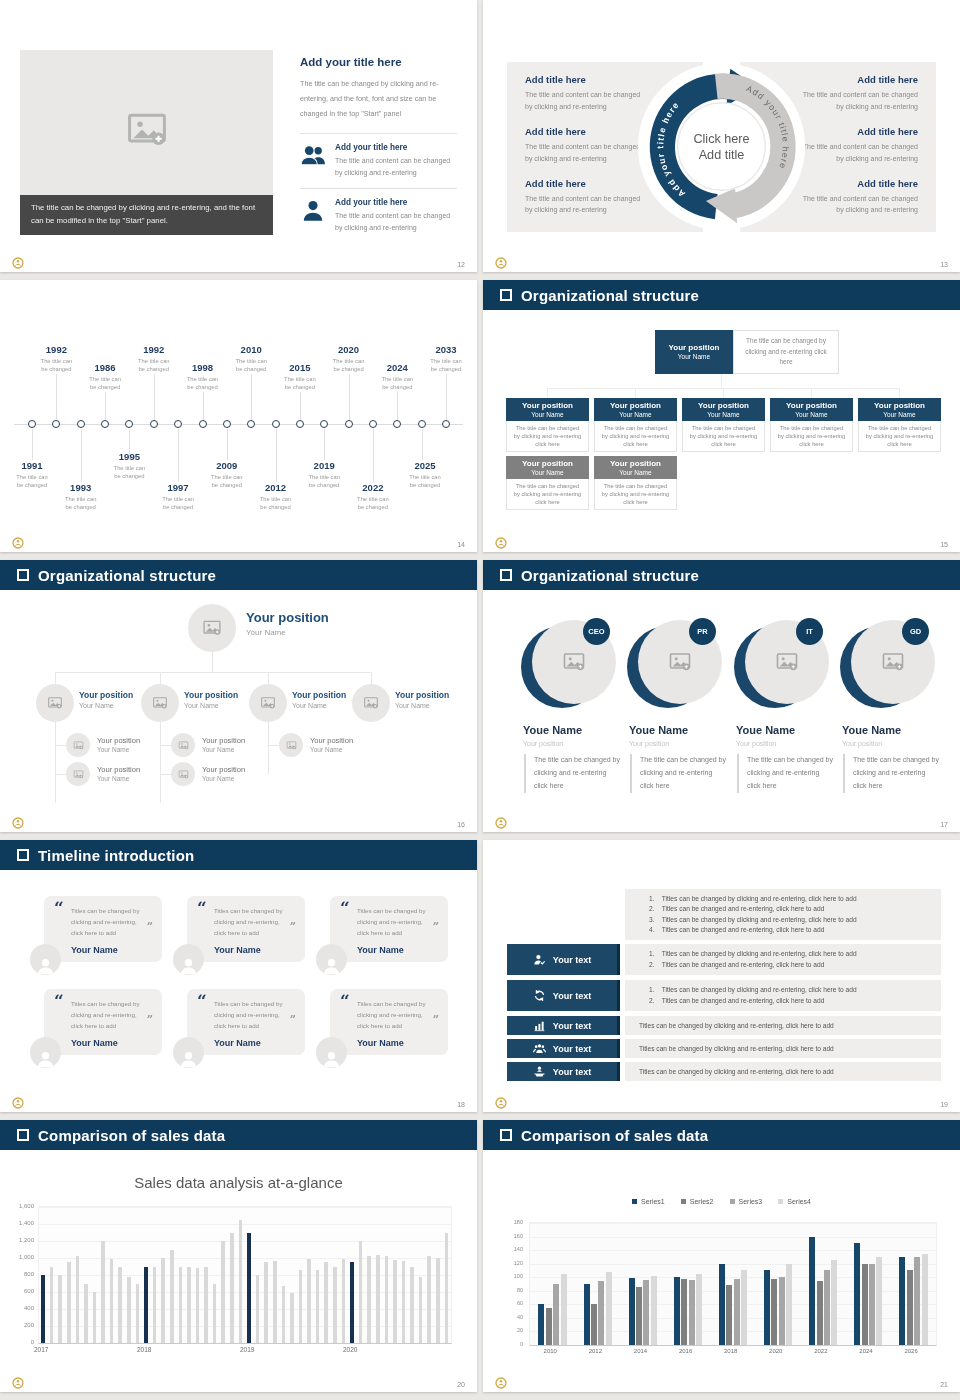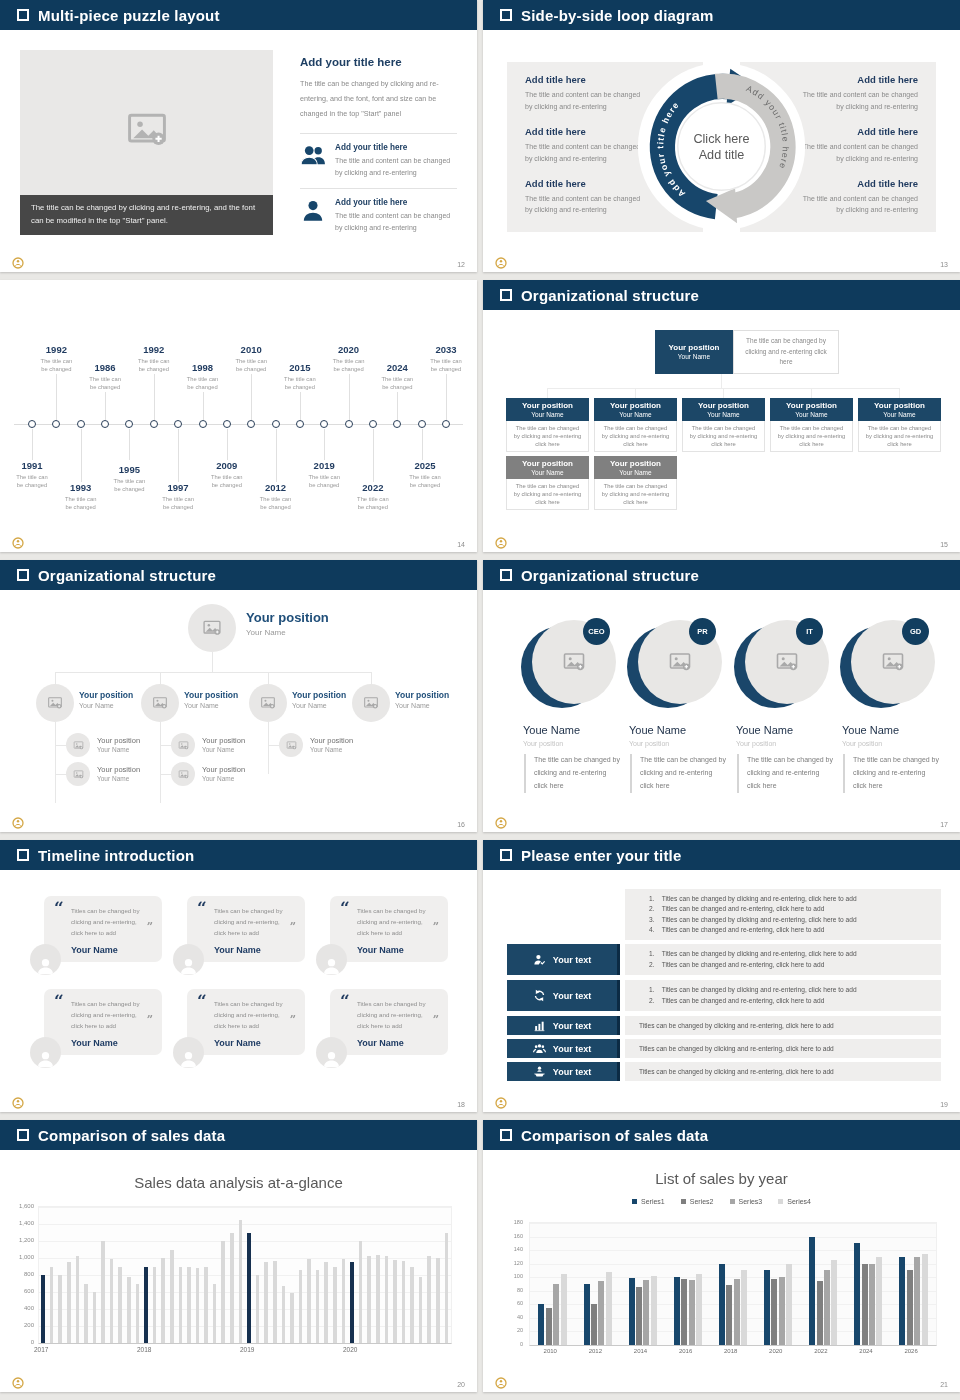--- a/index.html
+++ b/index.html
@@ -59,21 +59,21 @@
   .o16-p{font-weight:bold;color:#1F4E79}
   .o16-n{color:#9a9a9a}
   .o16-ln{background:#e7e7e7}
 
   
   .o17-col{position:absolute;width:104px}
   .o17-navy{position:absolute;border-radius:50%;background:#1A466A}
   .o17-gray{position:absolute;border-radius:50%;background:#E8E7E5;display:flex;align-items:center;justify-content:center}
   .o17-badge{position:absolute;border-radius:50%;background:#123E5F;color:#fff;font-size:7.5px;font-weight:bold;
     display:flex;align-items:center;justify-content:center}
-  .o17-name{position:absolute;font-size:11px;font-weight:normal;color:#22344c}
+  .o17-name{position:absolute;font-size:11px;font-weight:bold;color:#22344c}
   .o17-pos{position:absolute;font-size:7px;color:#c4c4c4}
   .o17-text{position:absolute;border-left:2px solid #d5d5d5;padding-left:8px;font-size:7px;color:#7d7d7d;
     line-height:1.85;width:86px}
 
   
   .q-card{position:absolute;width:118px;height:66px;background:#f0efee;border-radius:7px}
   .q-open{position:absolute;left:10px;top:2px;font-size:17px;font-weight:bold;color:#1F3A5F;font-family:"DejaVu Serif",serif}
   .q-text{position:absolute;left:27px;top:10px;width:70px;font-size:6.2px;color:#8e8e8e;line-height:1.75}
   .q-close{position:absolute;right:9px;top:24px;font-size:11px;font-weight:bold;color:#9a9a9a;font-family:"DejaVu Serif",serif}
   .q-name{position:absolute;left:27px;bottom:7px;font-size:9px;font-weight:bold;color:#1F3C64}
@@ -92,24 +92,20 @@
   .ct-ylab{position:absolute;width:30px;text-align:right;font-size:6px;color:#8c8c8c}
   .ct-xlab{position:absolute;font-size:6.5px;color:#6e6e6e}
   .ct-legend{position:absolute;left:0;right:0;display:flex;justify-content:center;gap:16px;font-size:7px;color:#595959}
   .ct-legend i{display:inline-block;width:5px;height:5px;margin-right:4px}
 </style>
 </head>
 <body>
 
 <div id="canvas">
  <section class="slide">
-   <header class="slide-header">
-     <span class="hdr-sq"></span>
-     <span>Multi-piece puzzle layout</span>
-   </header>
    <div class="slide-body">
  <div class="pz-img">
    <span class="pz-imgicon"><svg width="44" height="44" viewBox="0 0 24 24">
               <rect x="2.5" y="4" width="19" height="14" rx="1" fill="none" stroke="#b3b3b3" stroke-width="1.6"></rect>
               <circle cx="8.2" cy="8.8" r="1.5" fill="#b3b3b3"></circle>
               <path d="M4.5 16.5l4.8-4.8 3.4 3.4 3-3 3.8 4.4z" fill="#b3b3b3"></path>
               <circle cx="18.3" cy="16.8" r="3.4" fill="#b3b3b3"></circle>
               <path d="M18.3 15.1v3.4M16.6 16.8h3.4" stroke="#fff" stroke-width="1.1"></path>
             </svg></span>
    <div class="pz-cap">The title can be changed by clicking and re-entering, and the font can be modified in the top "Start" panel.</div>
@@ -145,24 +141,20 @@
 </div>
    <span class="logo"><svg width="12" height="12" viewBox="0 0 12 12">
             <circle cx="6" cy="6" r="5" fill="none" stroke="#D2A23B" stroke-width="1.3"></circle>
             <circle cx="6" cy="4.2" r="1.2" fill="#D2A23B"></circle>
             <path d="M3.4 8.6c1.1-1.6 4.1-1.6 5.2 0" stroke="#D2A23B" stroke-width="1" fill="none"></path>
           </svg></span>
    <span class="pageno">12</span>
  </div>
     </section>
  <section class="slide">
-   <header class="slide-header">
-     <span class="hdr-sq"></span>
-     <span>Side-by-side loop diagram</span>
-   </header>
    <div class="slide-body">
  <div class="lp-panel" style="left:24px;width:196px;padding-left:18px;padding-right:62px">
    <div class="lp-item" style="text-align:left">
    <h4>Add title here</h4>
    <p>The title and content can be changed by clicking and re-entering</p>
           </div>
           <div class="lp-item" style="text-align:left">
    <h4>Add title here</h4>
    <p>The title and content can be changed by clicking and re-entering</p>
           </div>
@@ -229,21 +221,21 @@
         <div class="tl-cap">The title can<br>be changed</div>
         </div>
         <span class="tl-dot" style="left:101.1px;top:110px"></span>
         <i class="tl-conn" style="left:105.1px;top:82px;height:28px"></i>
         <div class="tl-block" style="left:81.1px;top:52px">
         <div class="tl-year">1986</div>
         <div class="tl-cap">The title can<br>be changed</div>
         </div>
         <span class="tl-dot" style="left:125.4px;top:110px"></span>
         <i class="tl-conn" style="left:129.4px;top:119px;height:31px"></i>
-        <div class="tl-block" style="left:105.4px;top:154px">
+        <div class="tl-block" style="left:105.4px;top:141px">
         <div class="tl-year">1995</div>
         <div class="tl-cap">The title can<br>be changed</div>
         </div>
         <span class="tl-dot" style="left:149.8px;top:110px"></span>
         <i class="tl-conn" style="left:153.8px;top:64px;height:46px"></i>
         <div class="tl-block" style="left:129.8px;top:34px">
         <div class="tl-year">1992</div>
         <div class="tl-cap">The title can<br>be changed</div>
         </div>
         <span class="tl-dot" style="left:174.1px;top:110px"></span>
@@ -705,24 +697,20 @@
    </div>
       </div>
    <span class="logo"><svg width="12" height="12" viewBox="0 0 12 12">
           <circle cx="6" cy="6" r="5" fill="none" stroke="#D2A23B" stroke-width="1.3"></circle>
           <circle cx="6" cy="4.2" r="1.2" fill="#D2A23B"></circle>
           <path d="M3.4 8.6c1.1-1.6 4.1-1.6 5.2 0" stroke="#D2A23B" stroke-width="1" fill="none"></path>
         </svg></span>
    <span class="pageno">18</span>
  </section>
  <section class="slide">
-   <header class="slide-header">
-     <span class="hdr-sq"></span>
-     <span>Please enter your title</span>
-   </header>
    <div class="slide-body">
         <div class="r19-panel" style="top:19px;height:51px">
           <div style="padding:5px 8px 5px 10px">
             <div class="r19-line" style="line-height:10.3px">1.&nbsp;&nbsp;&nbsp;&nbsp;Titles can be changed by clicking and re-entering, click here to add</div>
             <div class="r19-line" style="line-height:10.3px">2.&nbsp;&nbsp;&nbsp;&nbsp;Titles can be changed and re-entering, click here to add</div>
             <div class="r19-line" style="line-height:10.3px">3.&nbsp;&nbsp;&nbsp;&nbsp;Titles can be changed by clicking and re-entering, click here to add</div>
             <div class="r19-line" style="line-height:10.3px">4.&nbsp;&nbsp;&nbsp;&nbsp;Titles can be changed and re-entering, click here to add</div>
           </div>
         </div>
         <div class="r19-label" style="top:74px;height:31px">
@@ -884,21 +872,20 @@
           <path d="M3.4 8.6c1.1-1.6 4.1-1.6 5.2 0" stroke="#D2A23B" stroke-width="1" fill="none"></path>
         </svg></span>
    <span class="pageno">20</span>
  </section>
  <section class="slide">
    <header class="slide-header">
      <span class="hdr-sq"></span>
      <span>Comparison of sales data</span>
    </header>
    <div class="slide-body">
-        <div class="ct-title" style="top:20px">List of sales by year</div>
         <div class="ct-legend" style="top:48px">
           <span><i style="background:#17466B"></i>Series1</span>
           <span><i style="background:#7F7F7F"></i>Series2</span>
           <span><i style="background:#A6A6A6"></i>Series3</span>
           <span><i style="background:#D9D9D9"></i>Series4</span>
         </div>
         <div class="ab" style="left:46px;top:72px;width:406px;height:122px;border:1px solid #f0f0f0;border-bottom:1px solid #c9c9c9;background:#fbfbfb">
           <i class="ab" style="left:0;right:0;top:108.4px;height:1px;background:#f1f1f1"></i>
           <i class="ab" style="left:0;right:0;top:94.9px;height:1px;background:#f1f1f1"></i>
           <i class="ab" style="left:0;right:0;top:81.3px;height:1px;background:#f1f1f1"></i>

